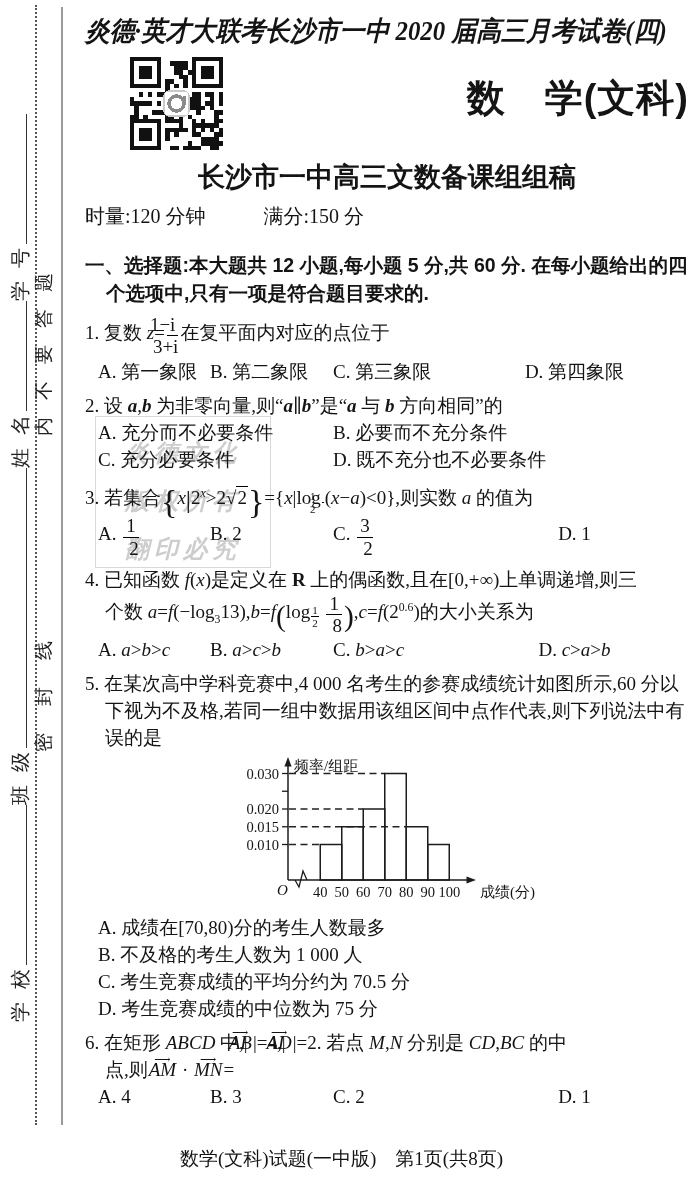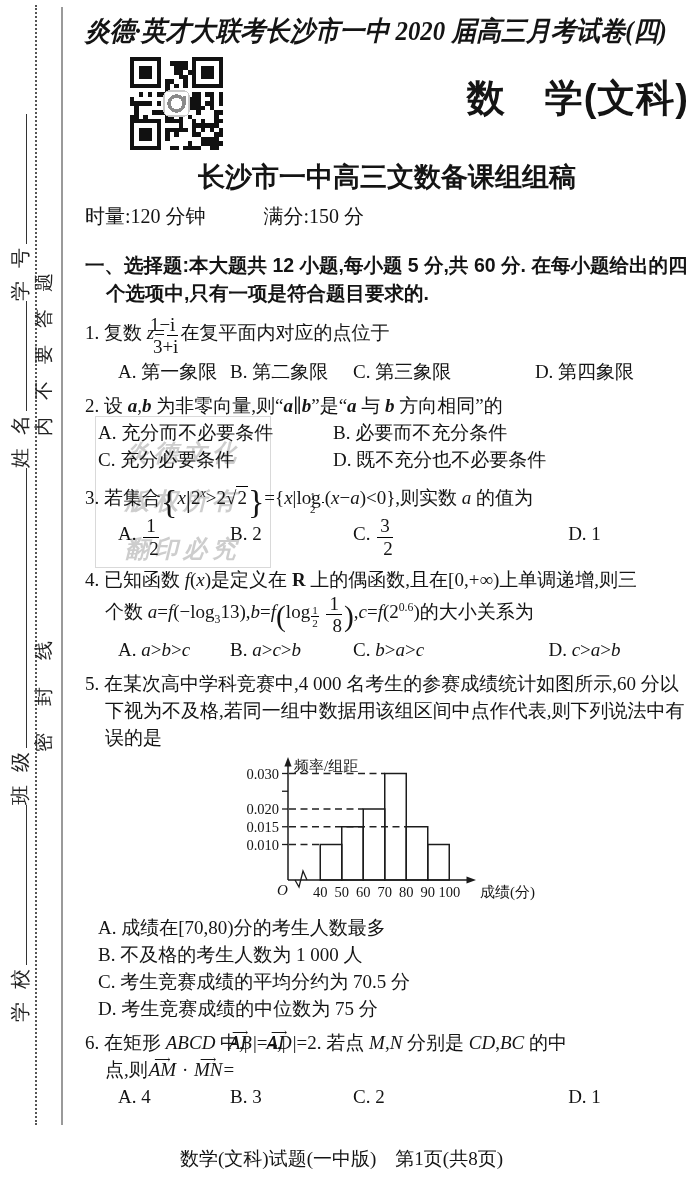--- a/index.html
+++ b/index.html
@@ -58,21 +58,21 @@
   .section-heading .sh-line.cont{padding-left:21px;}
   
   .questions{font-size:19px;}
   .question{margin-top:7px;}
   .stem-line{line-height:27px;white-space:nowrap;}
   .stem-line.first{padding-left:20px;text-indent:-20px;}
   .stem-line.cont{padding-left:20px;}
   .qnum{display:inline;}
   .opts{display:flex;flex-wrap:wrap;padding-left:13px;align-items:baseline;}
   .opt{line-height:27px;white-space:nowrap;}
-  .cols4 .opt:nth-child(1){width:112px;margin-left:20px;}
+  .cols4 .opt:nth-child(1){width:112px;}
   .cols4 .opt:nth-child(2){width:123px;}
   .cols4 .opt:nth-child(3){width:127px;}
   .cols4 .opt:nth-child(4){flex:1;text-align:center;}
   .cols2 .opt:nth-child(odd){width:235px;}
   .cols2 .opt:nth-child(even){width:300px;}
   .rows .opt{width:100%;}
   
   i{font-family:"Liberation Serif",serif;}
   .frac{display:inline-block;vertical-align:-0.75em;text-align:right;line-height:1.12;margin:0 2px;}
   .frac .num{display:block;border-bottom:1.2px solid #000;padding:0 3px;}

